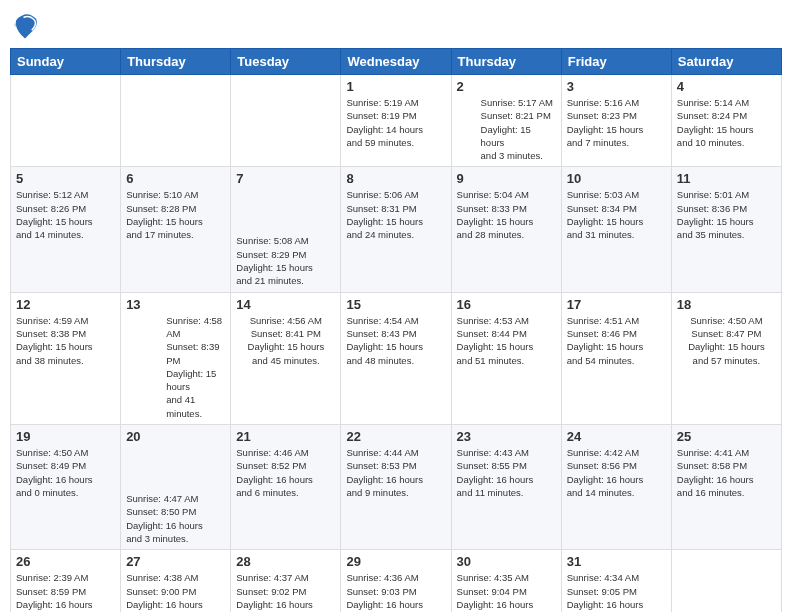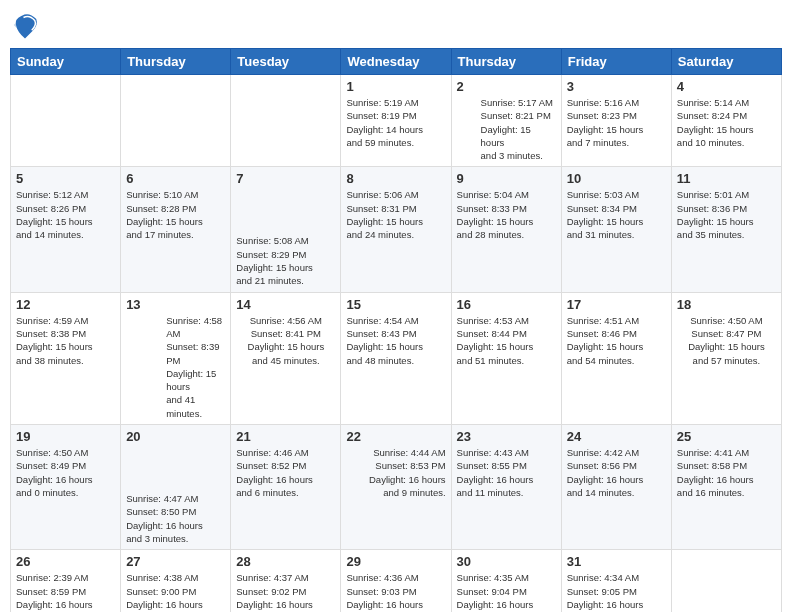--- a/index.html
+++ b/index.html
@@ -271,21 +271,21 @@
         </td>
         <td>
           <span class="day-number">21</span>
           <div class="day-info" style="white-space: pre-line;">Sunrise: 4:46 AM
 Sunset: 8:52 PM
 Daylight: 16 hours
 and 6 minutes.</div>
         </td>
         <td>
           <span class="day-number">22</span>
-          <div class="day-info" style="white-space: pre-line; text-align: right;">Sunrise: 4:44 AM
+          <div class="day-info" style="white-space: pre-line;">Sunrise: 4:44 AM
 Sunset: 8:53 PM
 Daylight: 16 hours
 and 9 minutes.</div>
         </td>
         <td>
           <span class="day-number">23</span>
           <div class="day-info" style="white-space: pre-line;">Sunrise: 4:43 AM
 Sunset: 8:55 PM
 Daylight: 16 hours
 and 11 minutes.</div>

